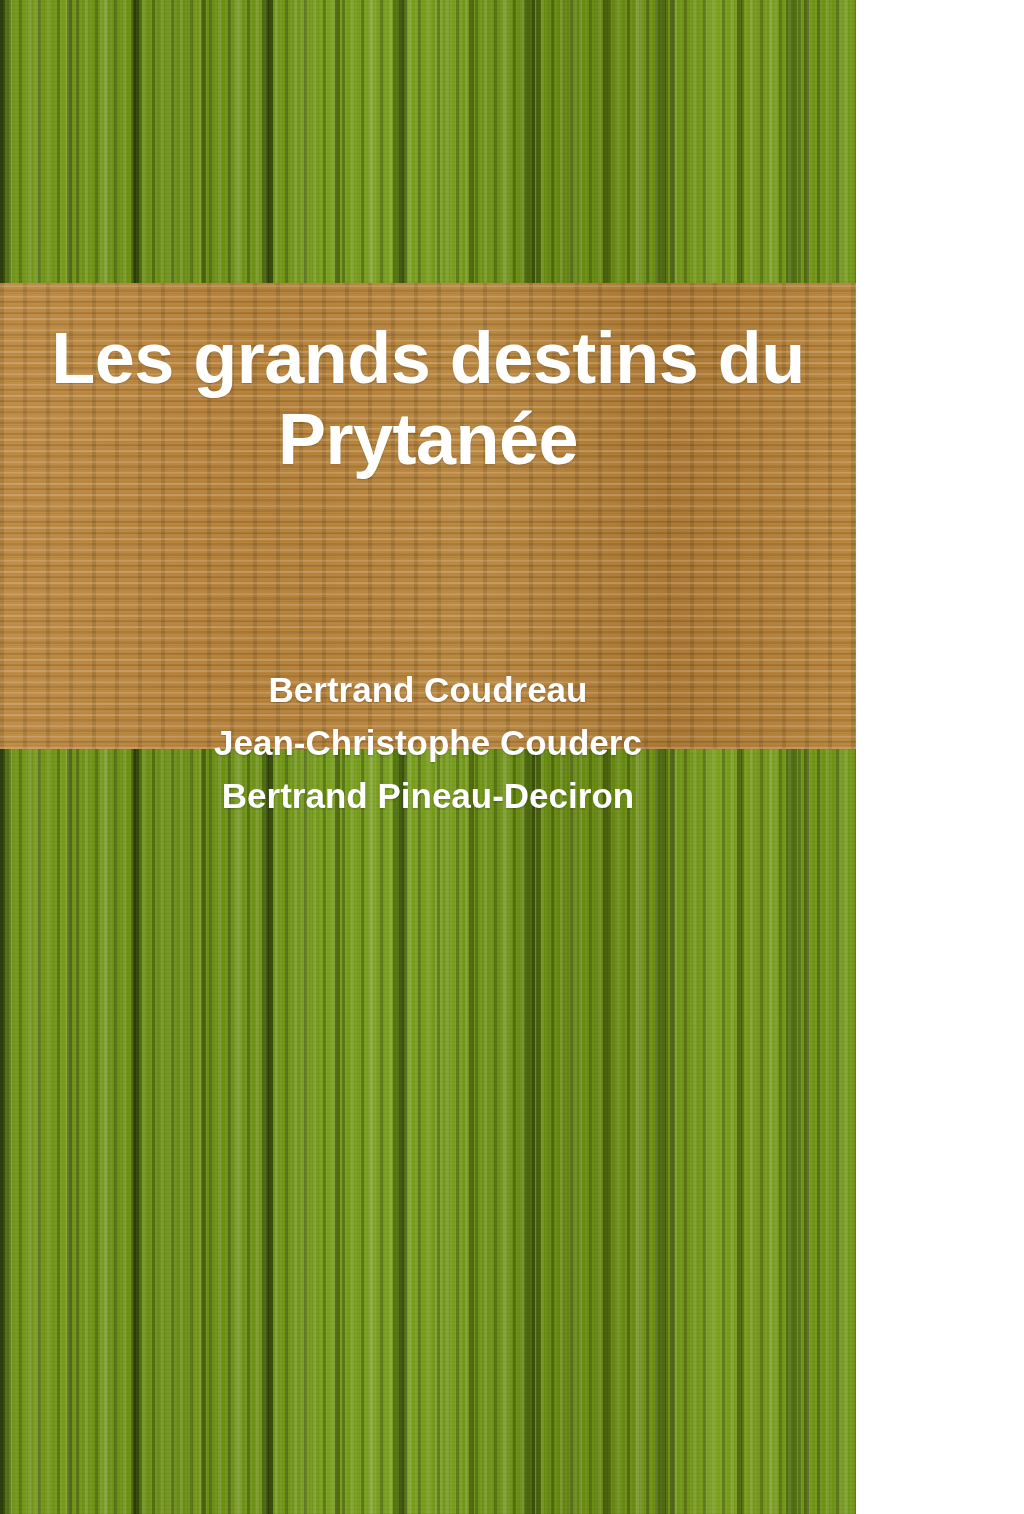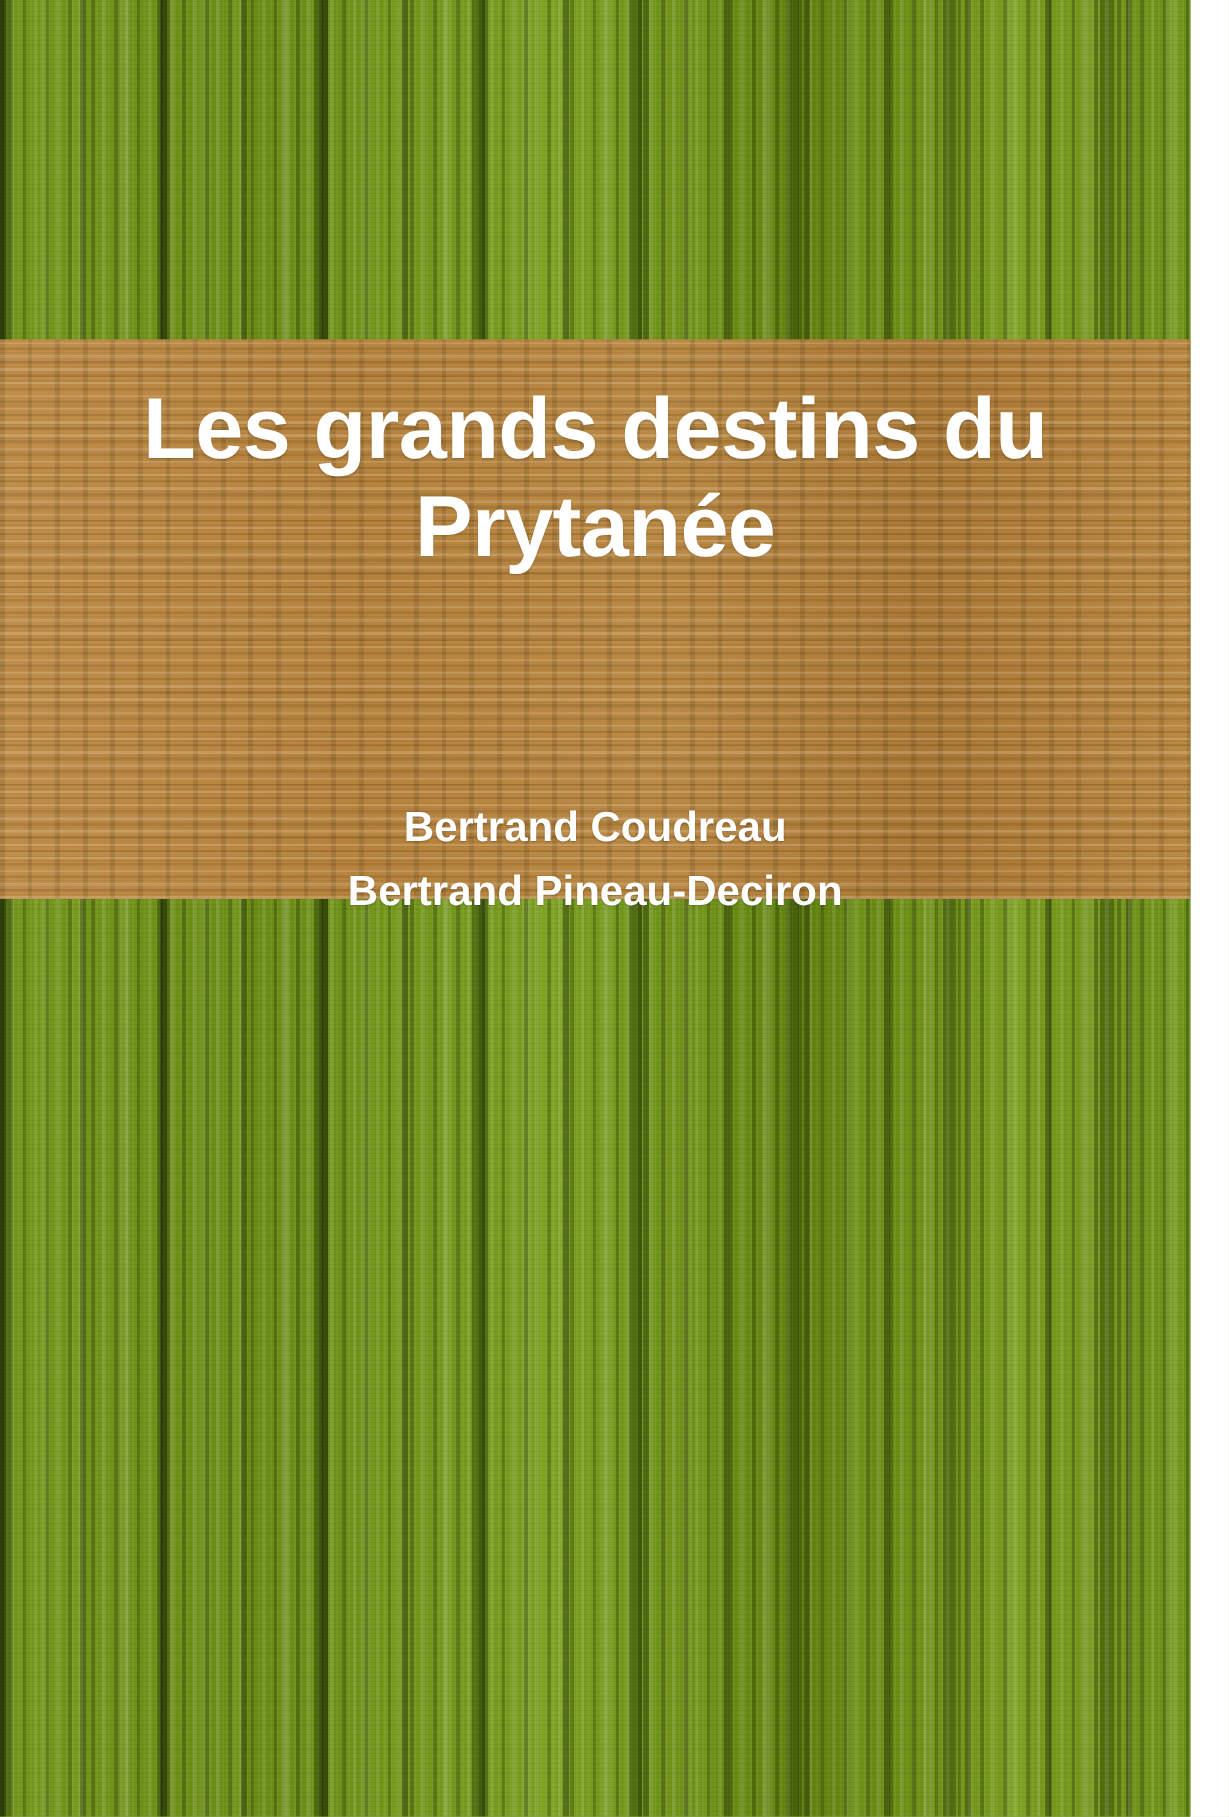--- a/index.html
+++ b/index.html
@@ -6,21 +6,21 @@
     margin: 0;
     padding: 0;
     background: #ffffff;
   }
   body {
     font-family: "Liberation Sans", sans-serif;
   }
 
   .cover {
     position: relative;
-    width: 992px;
+    width: 856px;
     height: 1514px;
     overflow: hidden;
     background-color: #6e8f19;
   }
 
   
   .cover-bg {
     position: absolute;
     inset: 0;
     background-color: #6f9118;
@@ -121,15 +121,16 @@
   <div class="cover-bg"></div>
   <div class="title-band"></div>
   <div class="cover-scan"></div>
 
   <div class="title-wrap">
     <h1 class="book-title">Les grands destins du Prytanée</h1>
   </div>
 
   <div class="authors">
     <div class="author-line">Bertrand Coudreau</div>
+    <div class="author-line">Jean-Christophe Couderc</div>
     <div class="author-line">Bertrand Pineau-Deciron</div>
   </div>
 </div>
 
 </body></html>

